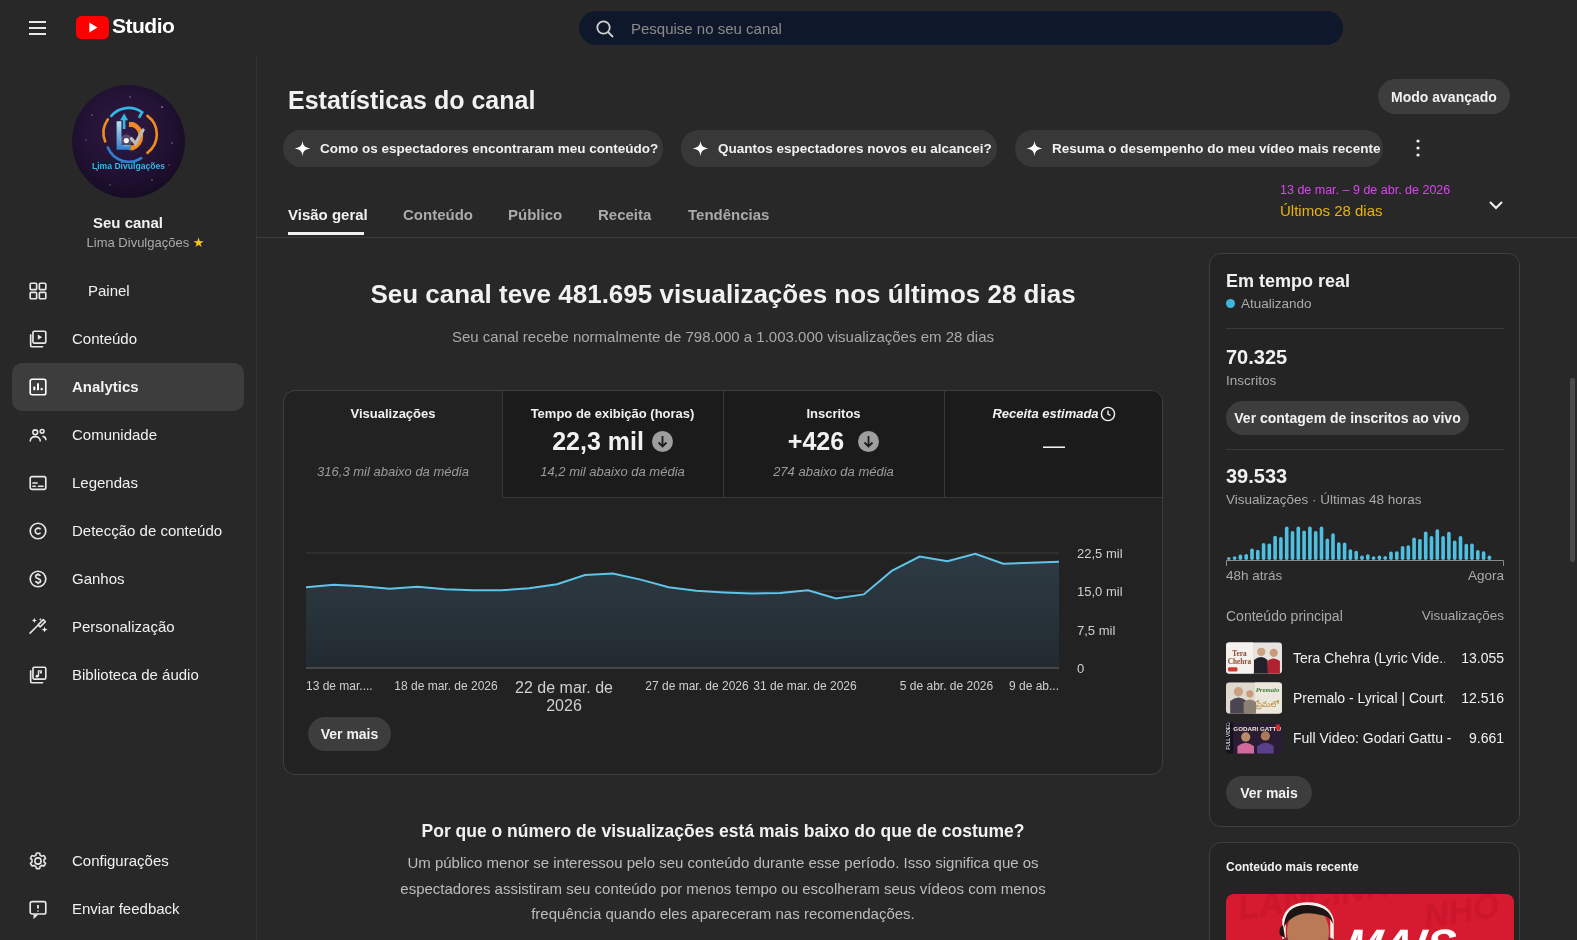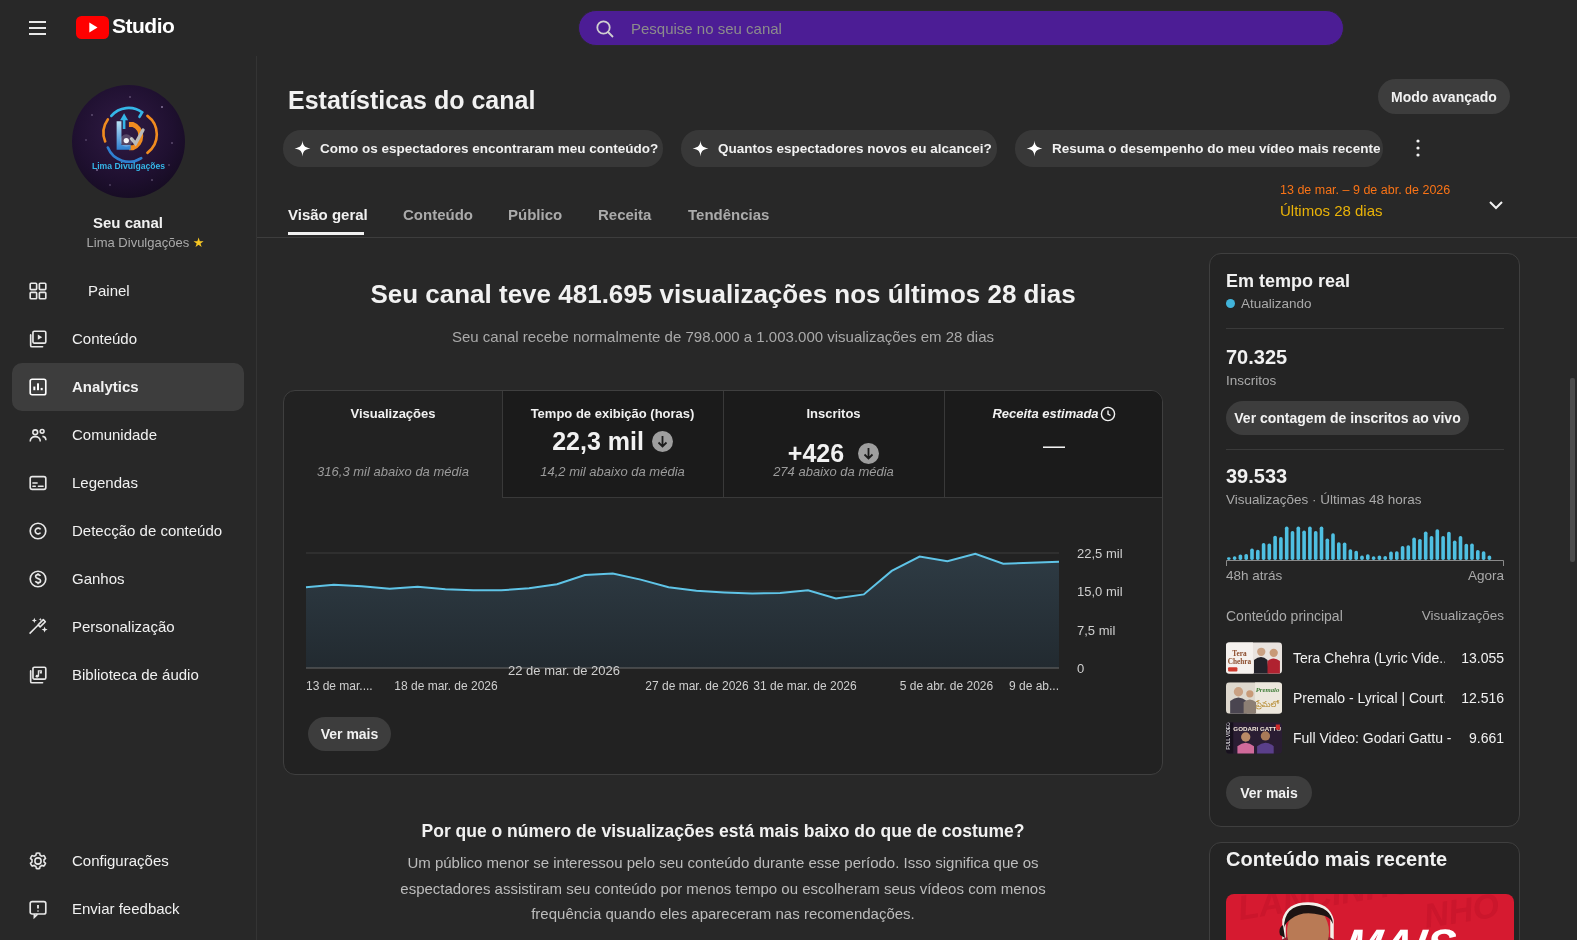--- a/index.html
+++ b/index.html
@@ -22,21 +22,21 @@
         <path d="M1 4h17M1 10h17M1 16h17"></path>
       </g>
   </svg>
 
   <svg class="abs" style="left:76px;top:16px;" width="33" height="23" viewBox="0 0 33 23">
     <rect x="0" y="0" width="33" height="23" rx="5.5" fill="#ff0000"></rect>
     <path d="M13.3 6.6 L21.5 11.5 L13.3 16.4 Z" fill="#ffffff"></path>
   </svg>
   <div class="abs b" style="left:112px;top:14px;font-size:21px;letter-spacing:-0.5px;color:#fff;">Studio</div>
 
-  <div class="abs" style="left:578px;top:10px;width:766px;height:36px;background:#4c1d95;border:1px solid #2a2a2a;border-radius:18px;">
+  <div class="abs" style="left:578px;top:10px;width:766px;height:36px;background:#0f172a;border:1px solid #2a2a2a;border-radius:18px;">
     <svg class="abs" style="left:16px;top:8px;" width="20" height="20" viewBox="0 0 20 20">
       <circle cx="8.5" cy="8.5" r="6.2" fill="none" stroke="#d0d0d0" stroke-width="1.8"></circle>
       <path d="M13 13 L18 18" stroke="#d0d0d0" stroke-width="1.8"></path>
     </svg>
     <div class="abs" style="left:52px;top:9px;font-size:15px;color:#8c8c8c;">Pesquise no seu canal</div>
   </div>
 </div>
 
 <div class="abs" style="left:0;top:56px;width:256px;height:884px;background:#282828;">
   <div id="avatar" class="abs" style="left:72px;top:29px;width:113px;height:113px;border-radius:50%;overflow:hidden;">
@@ -188,21 +188,21 @@
 </div>
 <div id="tabs" style="font-size:15px;">
   <div class="abs b" style="left:288px;top:206px;">Visão geral</div>
   <div class="abs" style="left:288px;top:232px;width:76px;height:3px;background:#f1f1f1;"></div>
   <div class="abs b gray" style="left:403px;top:206px;">Conteúdo</div>
   <div class="abs b gray" style="left:508px;top:206px;">Público</div>
   <div class="abs b gray" style="left:598px;top:206px;">Receita</div>
   <div class="abs b gray" style="left:688px;top:206px;">Tendências</div>
 </div>
 <div class="abs" style="left:257px;top:237px;width:1320px;height:1px;background:#3d3d3d;"></div>
-<div class="abs" style="left:1280px;top:183px;font-size:12.5px;color:#f97316;">13 de mar. – 9 de abr. de 2026</div>
+<div class="abs" style="left:1280px;top:183px;font-size:12.5px;color:#d946ef;">13 de mar. – 9 de abr. de 2026</div>
 <div class="abs" style="left:1280px;top:202px;font-size:15px;color:#eab308;">Últimos 28 dias</div>
 <svg class="abs" style="left:1486px;top:195px;" width="20" height="20" viewBox="0 0 20 20">
   <path d="M4 7 L10 13 L16 7" fill="none" stroke="#f1f1f1" stroke-width="2"></path>
 </svg>
 
 <div class="abs b" style="left:283px;top:279px;width:880px;text-align:center;font-size:26px;">Seu canal teve 481.695 visualizações nos últimos 28 dias</div>
 <div class="abs" style="left:283px;top:328px;width:880px;text-align:center;font-size:15px;color:#aaa;">Seu canal recebe normalmente de 798.000 a 1.003.000 visualizações em 28 dias</div>
 
 <div id="metricCard" class="abs" style="left:283px;top:390px;width:880px;height:385px;background:#222222;border:1px solid #3f3f3f;border-radius:12px;overflow:hidden;">
 
@@ -217,21 +217,21 @@
   <div class="abs" style="left:218px;top:36px;width:221px;display:flex;align-items:center;justify-content:center;gap:8px;">
     <span class="b" style="font-size:25px;">22,3 mil</span>
     <svg width="21" height="21" viewBox="0 0 21 21">
         <circle cx="10.5" cy="10.5" r="10.5" fill="#9e9e9e"></circle>
         <path d="M10.5 5 L10.5 15 M6.5 11.5 L10.5 15.5 L14.5 11.5" stroke="#1b1b1b" stroke-width="1.8" fill="none"></path>
       </svg>
   </div>
   <div class="abs" style="left:218px;top:73px;width:221px;text-align:center;font-size:13px;color:#9b9b9b;font-style:italic;">14,2 mil abaixo da média</div>
 
   <div class="abs b" style="left:439px;top:15px;width:221px;text-align:center;font-size:13px;">Inscritos</div>
-  <div class="abs" style="left:439px;top:48px;width:221px;display:flex;align-items:center;justify-content:center;gap:14px;">
+  <div class="abs" style="left:439px;top:36px;width:221px;display:flex;align-items:center;justify-content:center;gap:14px;">
     <span class="b" style="font-size:25px;">+426</span>
     <svg width="21" height="21" viewBox="0 0 21 21">
         <circle cx="10.5" cy="10.5" r="10.5" fill="#9e9e9e"></circle>
         <path d="M10.5 5 L10.5 15 M6.5 11.5 L10.5 15.5 L14.5 11.5" stroke="#1b1b1b" stroke-width="1.8" fill="none"></path>
       </svg>
   </div>
   <div class="abs" style="left:439px;top:73px;width:221px;text-align:center;font-size:13px;color:#9b9b9b;font-style:italic;">274 abaixo da média</div>
 
   <div class="abs" style="left:660px;top:15px;width:220px;display:flex;align-items:flex-start;justify-content:center;gap:1px;font-style:italic;">
     <span class="b" style="font-size:13px;">Receita estimada</span>
@@ -257,21 +257,21 @@
     <line x1="22" y1="277" x2="775" y2="277" stroke="#6b6b6b" stroke-width="1"></line>
   </svg>
 
   <div class="abs" style="left:793px;top:155px;font-size:13px;color:#cfcfcf;">22,5 mil</div>
   <div class="abs" style="left:793px;top:193px;font-size:13px;color:#cfcfcf;">15,0 mil</div>
   <div class="abs" style="left:793px;top:232px;font-size:13px;color:#cfcfcf;">7,5 mil</div>
   <div class="abs" style="left:793px;top:270px;font-size:13px;color:#cfcfcf;">0</div>
 
   <div class="abs" style="left:22px;top:288px;font-size:12px;color:#cfcfcf;">13 de mar....</div>
   <div class="abs" style="left:102px;top:288px;width:120px;text-align:center;font-size:12px;color:#cfcfcf;">18 de mar. de 2026</div>
-  <div class="abs" style="left:220px;top:272px;width:120px;text-align:center;font-size:13px;color:#cfcfcf;">22 de mar. de 2026</div>
+  <div class="abs" style="left:220px;top:288px;width:120px;text-align:center;font-size:16px;color:#cfcfcf;">22 de mar. de 2026</div>
   <div class="abs" style="left:353px;top:288px;width:120px;text-align:center;font-size:12px;color:#cfcfcf;">27 de mar. de 2026</div>
   <div class="abs" style="left:461px;top:288px;width:120px;text-align:center;font-size:12px;color:#cfcfcf;">31 de mar. de 2026</div>
   <div class="abs" style="left:605px;top:288px;width:115px;text-align:center;font-size:12px;color:#cfcfcf;">5 de abr. de 2026</div>
   <div class="abs" style="left:715px;top:288px;width:60px;text-align:right;font-size:12px;color:#cfcfcf;">9 de ab...</div>
 
   <div class="abs btn" style="left:24px;top:326px;width:83px;height:34px;font-size:14px;">Ver mais</div>
 </div>
 
 <div class="abs b" style="left:283px;top:821px;width:880px;text-align:center;font-size:17.5px;">Por que o número de visualizações está mais baixo do que de costume?</div>
 <div class="abs" style="left:393px;top:850px;width:660px;text-align:center;font-size:15px;color:#bcbcbc;line-height:25.5px;">Um público menor se interessou pelo seu conteúdo durante esse período. Isso significa que os espectadores assistiram seu conteúdo por menos tempo ou escolheram seus vídeos com menos frequência quando eles apareceram nas recomendações.</div>
@@ -385,21 +385,21 @@
       <circle cx="38" cy="13" r="4.5" fill="#a97a58"></circle>
         <path d="M30 30 L30 23 q8 -7 16 0 L46 30 Z" fill="#5a3f8a"></path>
       <rect x="48" y="2" width="4" height="5" fill="#d02a2a"></rect>
     </svg>
   </div>
   <div class="abs" style="left:83px;top:476px;width:158px;font-size:14px;white-space:nowrap;overflow:hidden;">Full Video: Godari Gattu - ...</div>
   <div class="abs" style="left:16px;top:476px;width:278px;text-align:right;font-size:14px;">9.661</div>
   <div class="abs btn" style="left:16px;top:522px;width:86px;height:33px;font-size:14px;">Ver mais</div>
 </div>
 <div id="recentCard" class="abs" style="left:1209px;top:842px;width:311px;height:120px;background:#242424;border:1px solid #3f3f3f;border-radius:12px;overflow:hidden;">
-  <div class="abs b" style="left:16px;top:5px;font-size:20px;">Conteúdo mais recente</div>
+  <div class="abs b" style="left:16px;top:17px;font-size:12px;">Conteúdo mais recente</div>
   <div class="abs" style="left:16px;top:51px;width:288px;height:68px;border-radius:8px;overflow:hidden;">
     <svg width="288" height="68" viewBox="0 0 288 68">
       <rect width="288" height="68" fill="#d61a30"></rect>
       <g fill="#c01228" font-family="Liberation Sans" font-weight="bold" font-style="italic" opacity="0.5">
         <text x="14" y="26" font-size="34" transform="rotate(-9 14 26)">LANÇINHO</text>
         <text x="200" y="34" font-size="34" transform="rotate(-9 200 34)">NHO</text>
       </g>
 
       <path d="M82 10 q20 0 24 16 L106 68 L58 68 L58 26 q4 -16 24 -16 Z" fill="none" stroke="#f3efe9" stroke-width="3.5"></path>
       <path d="M52 68 L52 48 q30 -20 60 0 L112 68 Z" fill="#8d2231"></path>

